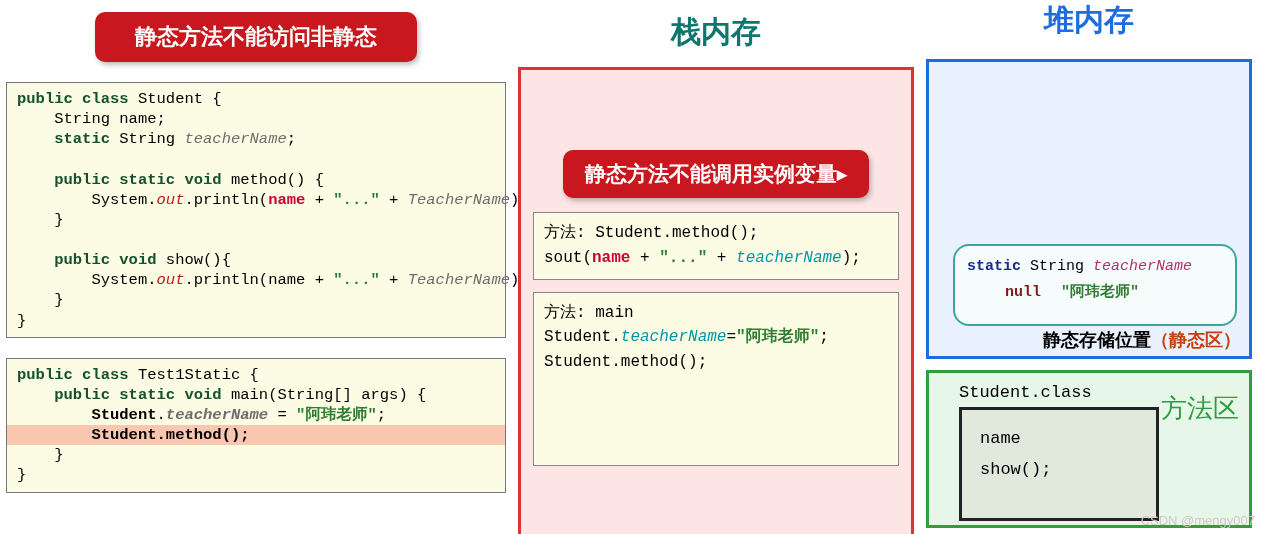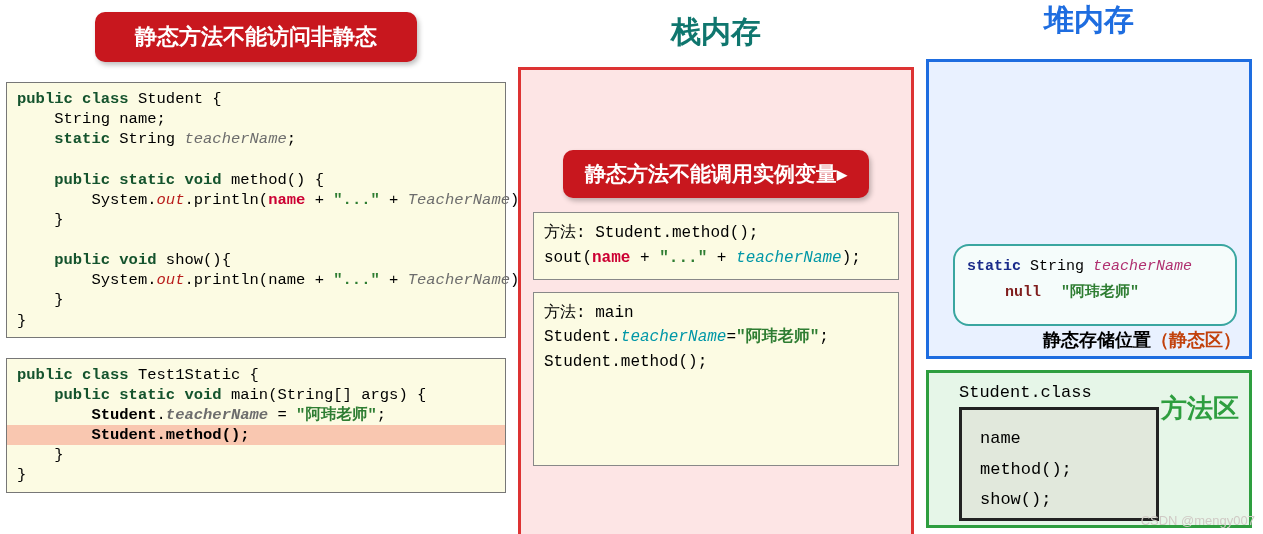--- a/index.html
+++ b/index.html
@@ -140,21 +140,21 @@
     width: 326px;
     height: 158px;
     border: 3px solid #2e9e3f;
     background: #e6f6e8;
   }
   .method-title {
     position: absolute;
     right: 10px;
     top: 18px;
     color: #2e9e3f;
-    font-weight: bold;
+    font-weight: normal;
     font-size: 26px;
   }
   .class-label {
     position: absolute;
     left: 30px;
     top: 10px;
     font-size: 17px;
   }
   .class-box {
     position: absolute;
@@ -228,18 +228,17 @@
   <div class="static-label">
     <span>静态存储位置</span><span class="red">（静态区）</span>
   </div>
 </div>
 
 <div class="method-panel">
   <div class="method-title">方法区</div>
   <div class="class-label mono">Student.class</div>
   <div class="class-box mono">
     <div>name</div>
-    <div>method();</div>
     <div>show();</div>
   </div>
 </div>
 
 <div class="watermark">CSDN @mengy007</div>
 
 </body></html>

